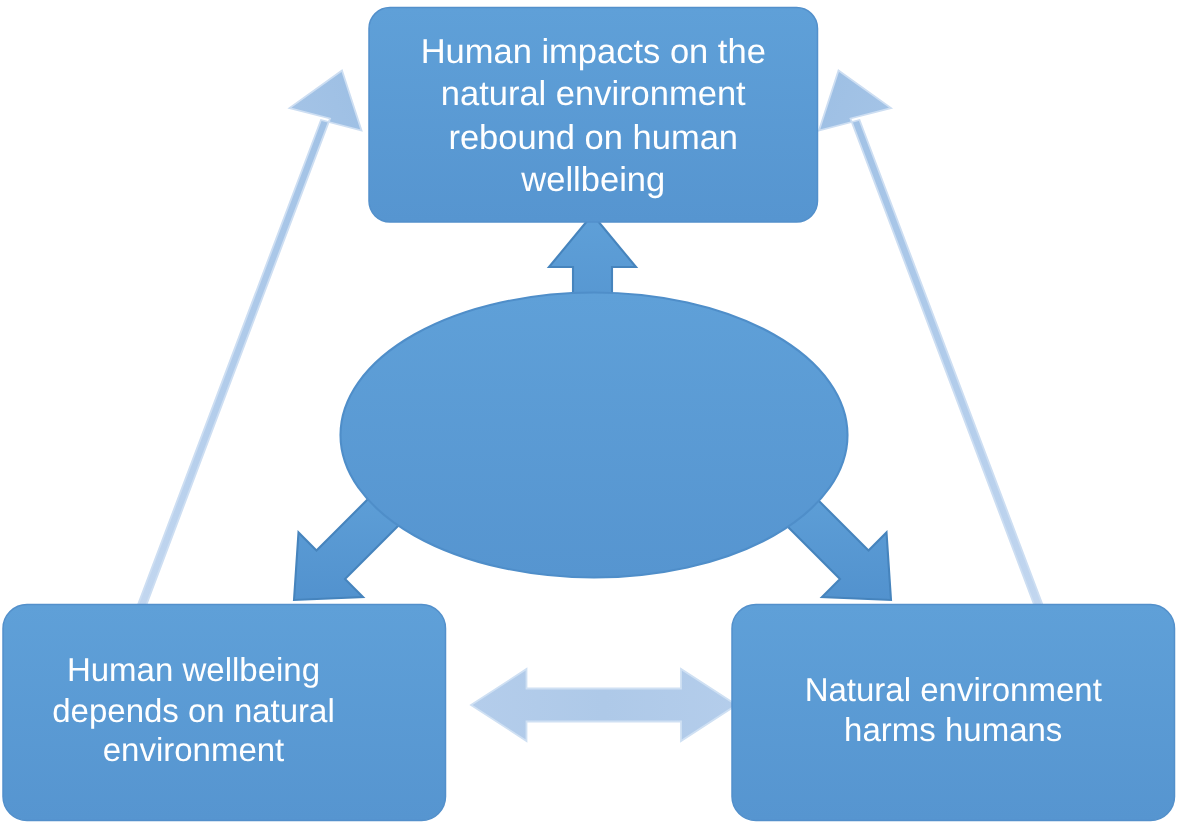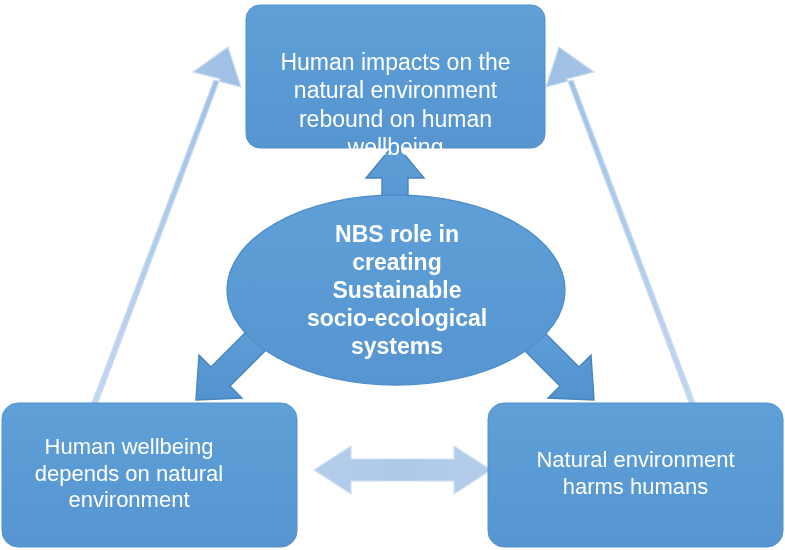--- a/index.html
+++ b/index.html
@@ -34,21 +34,20 @@
     line-height: 1.22;
     pointer-events: none;
     white-space: pre-line;
   }
   #label-top {
     left: 246px;
     top: 5px;
     width: 299px;
     height: 143px;
     font-size: 23px;
-    margin-top: 28px;
   }
   #label-center {
     left: 252px;
     top: 195px;
     width: 290px;
     height: 190px;
     font-size: 23px;
     font-weight: bold;
   }
   #label-bottom-left {
@@ -137,25 +136,20 @@
     <g>
       <ellipse cx="396" cy="290" rx="169" ry="95" fill="url(#nodeGrad)" stroke="#4f8ec9" stroke-width="1.4"></ellipse>
     </g>
   </svg>
 
   <div class="node-label" id="label-top">Human impacts on the
 natural environment
 rebound on human
 wellbeing</div>
 
-  <div class="node-label" id="label-center">NBS role in
-creating
-Sustainable
-socio-ecological
-systems</div>
 
   <div class="node-label" id="label-bottom-left">Human wellbeing
 depends on natural
 environment</div>
 
   <div class="node-label" id="label-bottom-right">Natural environment
 harms humans</div>
 
 </div>
 

